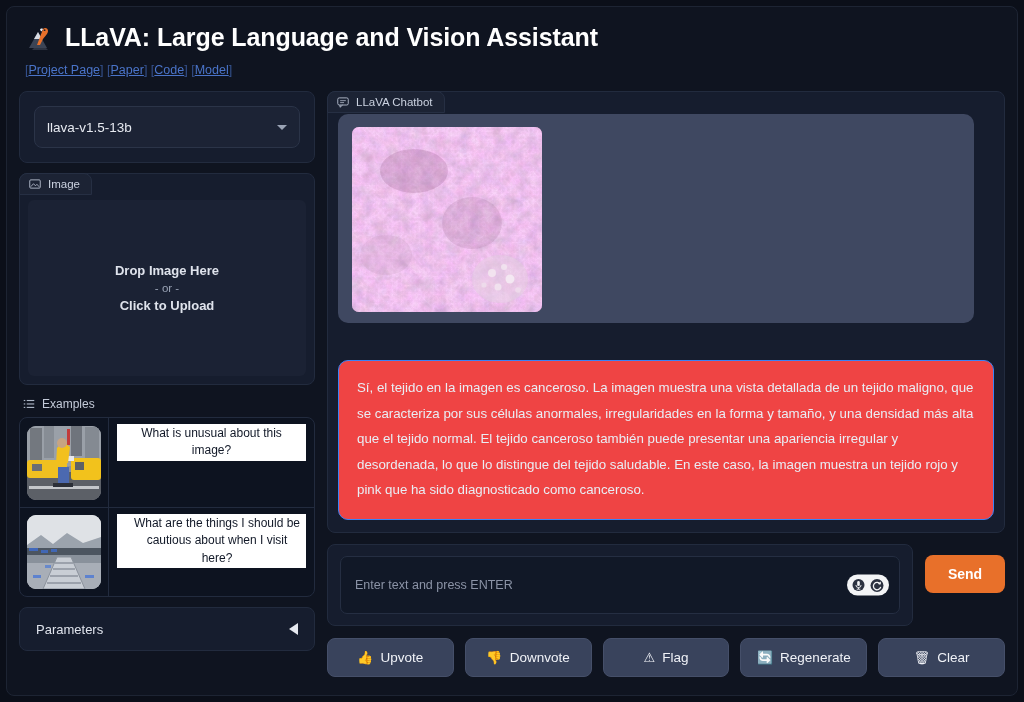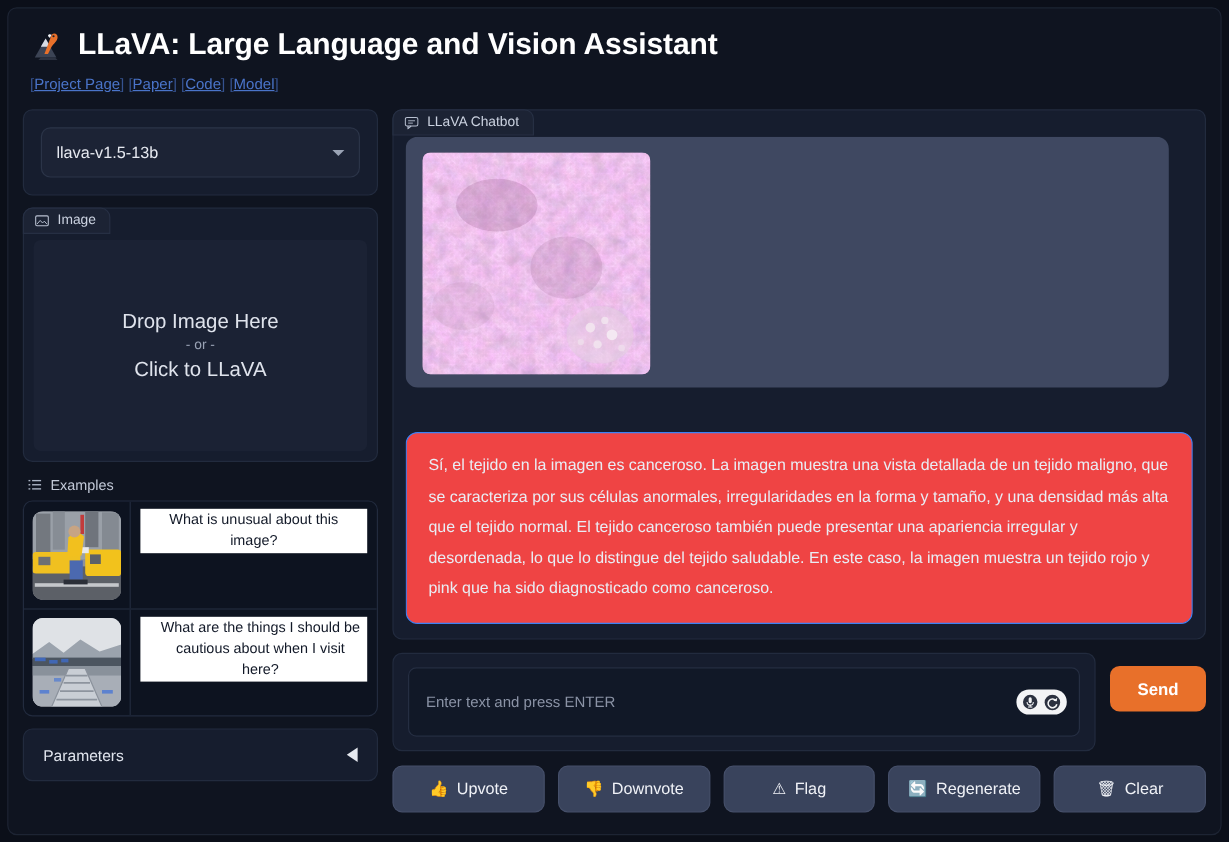--- a/index.html
+++ b/index.html
@@ -76,21 +76,21 @@
     font-size: 11.5px; color: #cbd2e0;
   }
   .drop-zone {
     position: absolute; inset: 26px 8px 8px 8px;
     background: #1b2234;
     border-radius: 6px;
     display: flex; flex-direction: column;
     align-items: center; justify-content: center;
     gap: 4px; cursor: pointer;
   }
-  .drop-big { color: #dfe3ec; font-size: 17px; }
+  .drop-big { color: #dfe3ec; font-size: 13px; font-weight: bold; }
   .drop-or  { color: #9aa3b5; font-size: 11.5px; }
 
   
   .examples-head {
     display: flex; align-items: center; gap: 7px;
     font-size: 12px; color: #c3cad8;
     margin: 2px 0 6px 4px;
   }
   .examples-table {
     background: #0d1320;
@@ -259,21 +259,21 @@
             <svg width="12" height="12" viewBox="0 0 16 16">
               <rect x="1" y="2.5" width="14" height="11" rx="1.4" fill="none" stroke="#b8c0d0" stroke-width="1.2"></rect>
               <path d="M2.4 11.6 L6 7.6 L8.6 10.4 L10.6 8.4 L13.6 11.8" fill="none" stroke="#b8c0d0" stroke-width="1.1"></path>
             </svg>
           </span>
           <span>Image</span>
         </div>
         <div class="drop-zone">
           <div class="drop-big">Drop Image Here</div>
           <div class="drop-or">- or -</div>
-          <div class="drop-big">Click to LLaVA</div>
+          <div class="drop-big">Click to Upload</div>
         </div>
       </div>
 
       <div>
         <div class="examples-head">
           <span class="ico">
             <svg width="12" height="12" viewBox="0 0 16 16">
               <rect x="1" y="2.6" width="2" height="1.5" fill="#aeb7c7"></rect>
                 <rect x="5" y="2.6" width="10" height="1.5" fill="#aeb7c7"></rect>
               <rect x="1" y="7.2" width="2" height="1.5" fill="#aeb7c7"></rect>

